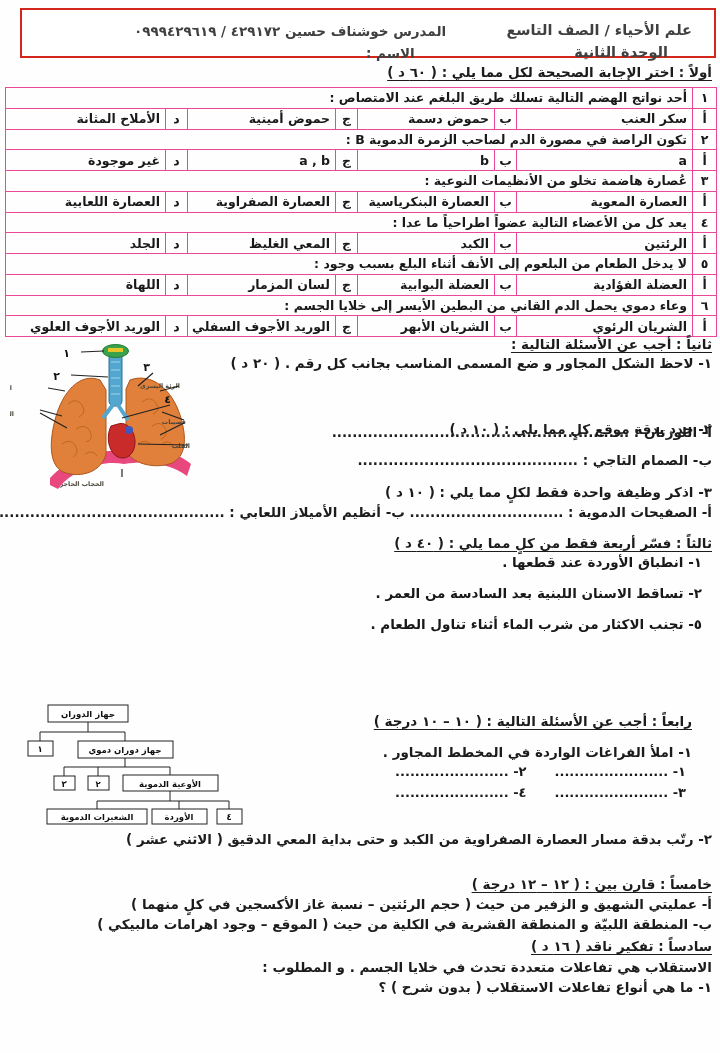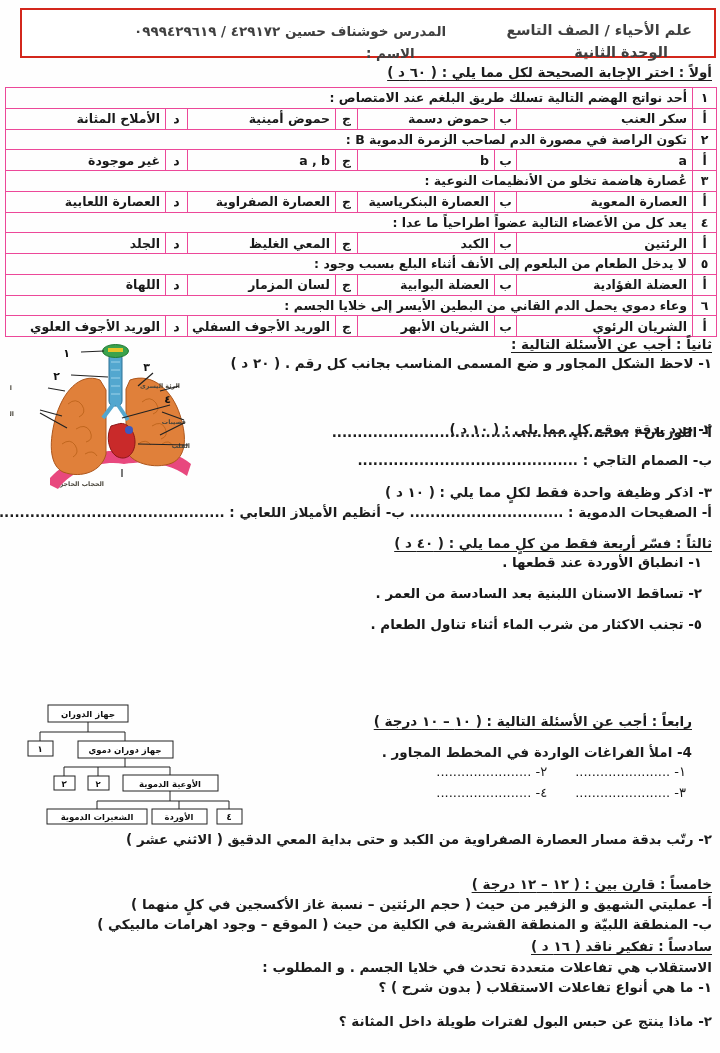--- a/index.html
+++ b/index.html
@@ -27,21 +27,21 @@
   .mcq td { border:1px solid #ec4899; height:20.75px; font-size:12.5px; font-weight:700;
             white-space:nowrap; overflow:hidden; padding:0 5px; }
   .mcq td.num { text-align:center; padding:0 2px; }
   .mcq td.qt, .mcq td.ot { text-align:right; }
 
   
   .s3-box { position:absolute; right:18px; top:554px; }
   .s3-item { height:30.8px; font-size:13.5px; font-weight:700; white-space:nowrap; }
 
   
-  .blank-row { position:absolute; right:34px; font-size:13px; font-weight:400; white-space:nowrap;text-align:center; }
+  .blank-row { position:absolute; right:34px; font-size:13px; font-weight:700; white-space:nowrap;text-align:center; }
   .blank-row span { margin-left:28px; }
 
   svg { position:absolute; }
   .lbl { font-size:6.3px; fill:#4a463c; font-weight:700; }
   .dnum { font-size:11px; fill:#111; font-weight:700; }
   .fc-text { font-size:8.5px; fill:#111; font-weight:700; }
   .fc-box { fill:#ffffff; stroke:#222; stroke-width:1; }
   .ptr { stroke:#222; stroke-width:1.2; fill:none; }
 </style>
 </head>
@@ -224,21 +224,21 @@
   <div class="line" style="top:504px">أ- الصفيحات الدموية : .............................. ب- أنظيم الأميلاز اللعابي : ............................................................</div>
 
   <div class="line title" style="top:535px">ثالثاً : فسّر أربعة فقط من كلٍ مما يلي : ( ٤٠ د )</div>
   <div class="s3-box" id="s3-items">
       <div class="s3-item">١- انطباق الأوردة عند قطعها .</div>
       <div class="s3-item">٢- تساقط الاسنان اللبنية بعد السادسة من العمر .</div>
       <div class="s3-item">٥- تجنب الاكثار من شرب الماء أثناء تناول الطعام .</div>
     </div>
 
   <div class="line title" style="top:713px; right:28px">رابعاً : أجب عن الأسئلة التالية : ( ١٠ – ١٠ درجة )</div>
-  <div class="line" style="top:744px; right:28px">4- املأ الفراغات الواردة في المخطط المجاور .</div>
+  <div class="line" style="top:744px; right:28px">١- املأ الفراغات الواردة في المخطط المجاور .</div>
   <div class="blank-row" style="top:764px">
     <span>١- .......................</span><span>٢- .......................</span>
   </div>
   <div class="blank-row" style="top:785px">
     <span>٣- .......................</span><span>٤- .......................</span>
   </div>
   <div class="line" style="top:831px">٢- رتّب بدقة مسار العصارة الصفراوية من الكبد و حتى بداية المعي الدقيق ( الاثني عشر )</div>
 
   <svg viewBox="0 0 245 128" style="left:10px; top:702px; width:245px; height:128px;">
     <g stroke="#222" stroke-width="1">
@@ -277,15 +277,14 @@
     <text class="fc-text" x="219" y="118" text-anchor="middle">٤</text>
   </svg>
 
   <div class="line title" style="top:876px">خامساً : قارن بين : ( ١٢ – ١٢ درجة )</div>
   <div class="line" style="top:896px">أ- عمليتي الشهيق و الزفير من حيث ( حجم الرئتين – نسبة غاز الأكسجين في كلٍ منهما )</div>
   <div class="line" style="top:916px">ب- المنطقة اللبيّة و المنطقة القشرية في الكلية من حيث ( الموقع – وجود اهرامات مالبيكي )</div>
 
   <div class="line title" style="top:938px">سادساً : تفكير ناقد ( ١٦ د )</div>
   <div class="line" style="top:959px">الاستقلاب هي تفاعلات متعددة تحدث في خلايا الجسم . و المطلوب :</div>
   <div class="line" style="top:979px">١- ما هي أنواع تفاعلات الاستقلاب ( بدون شرح ) ؟</div>
-  <div class="line" style="top:1013px">٢- ماذا ينتج عن حبس البول لفترات طويلة داخل المثانة ؟</div>
 
 </div>
 
 </body></html>

